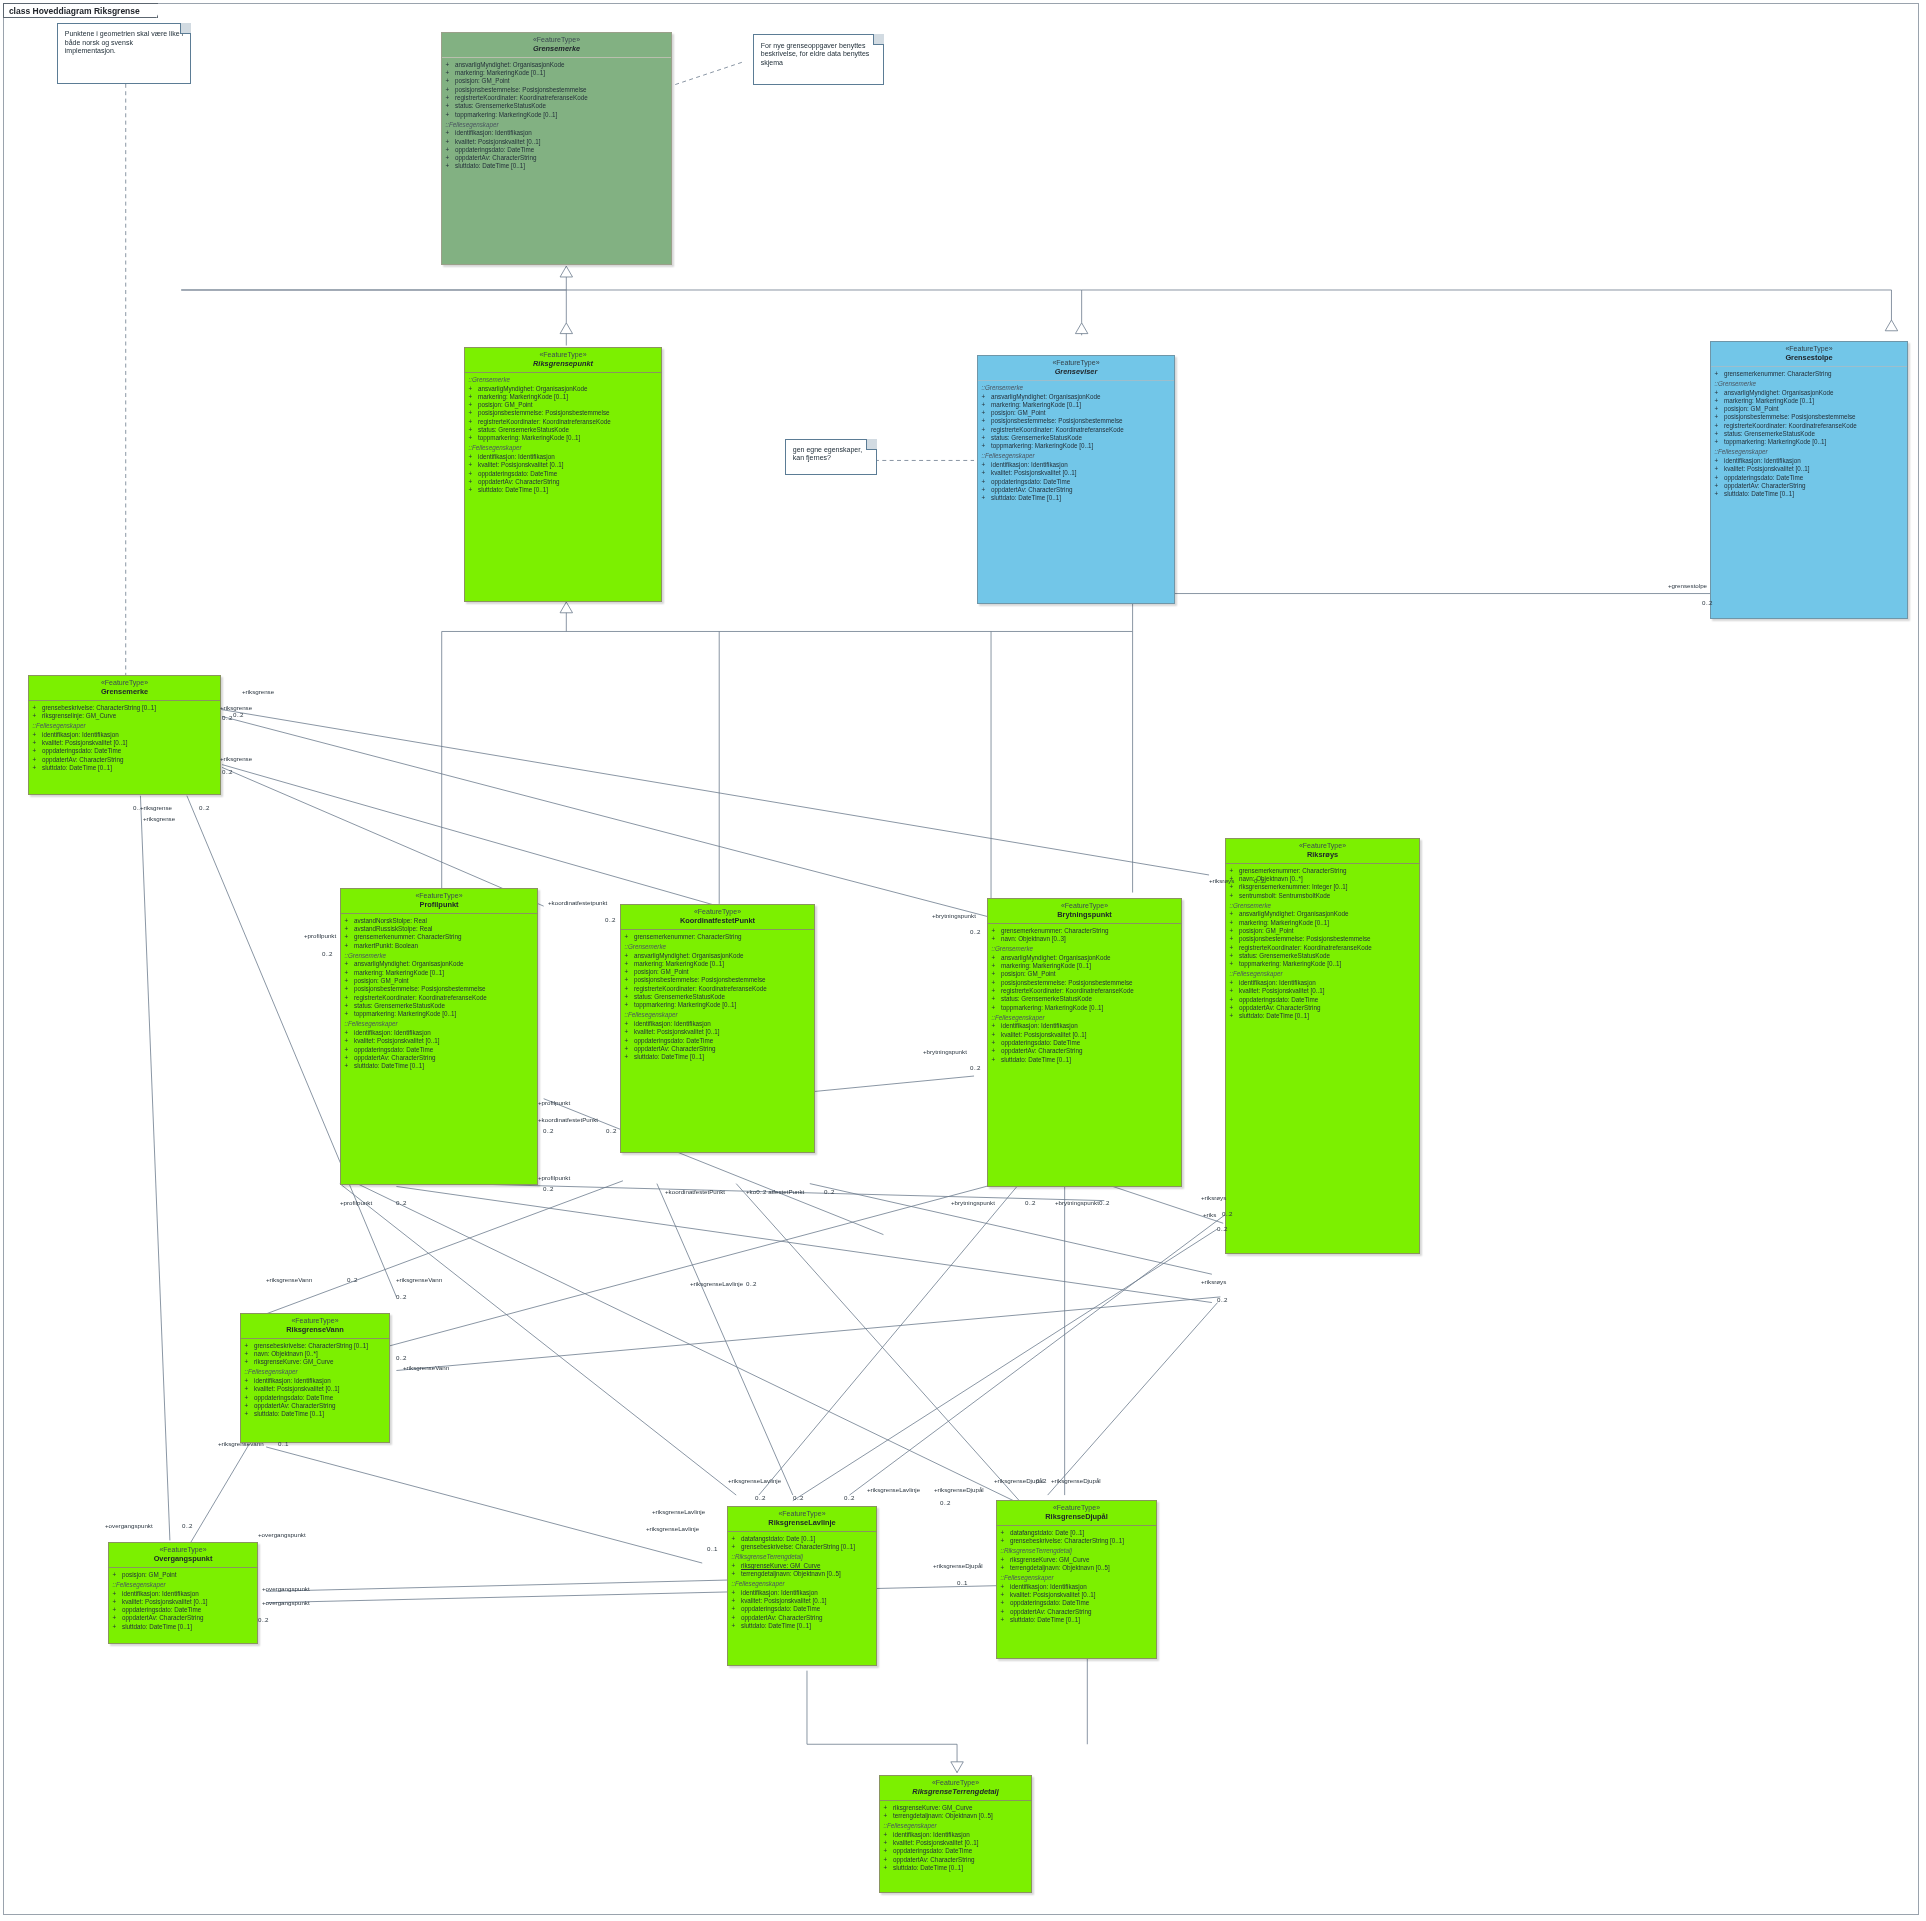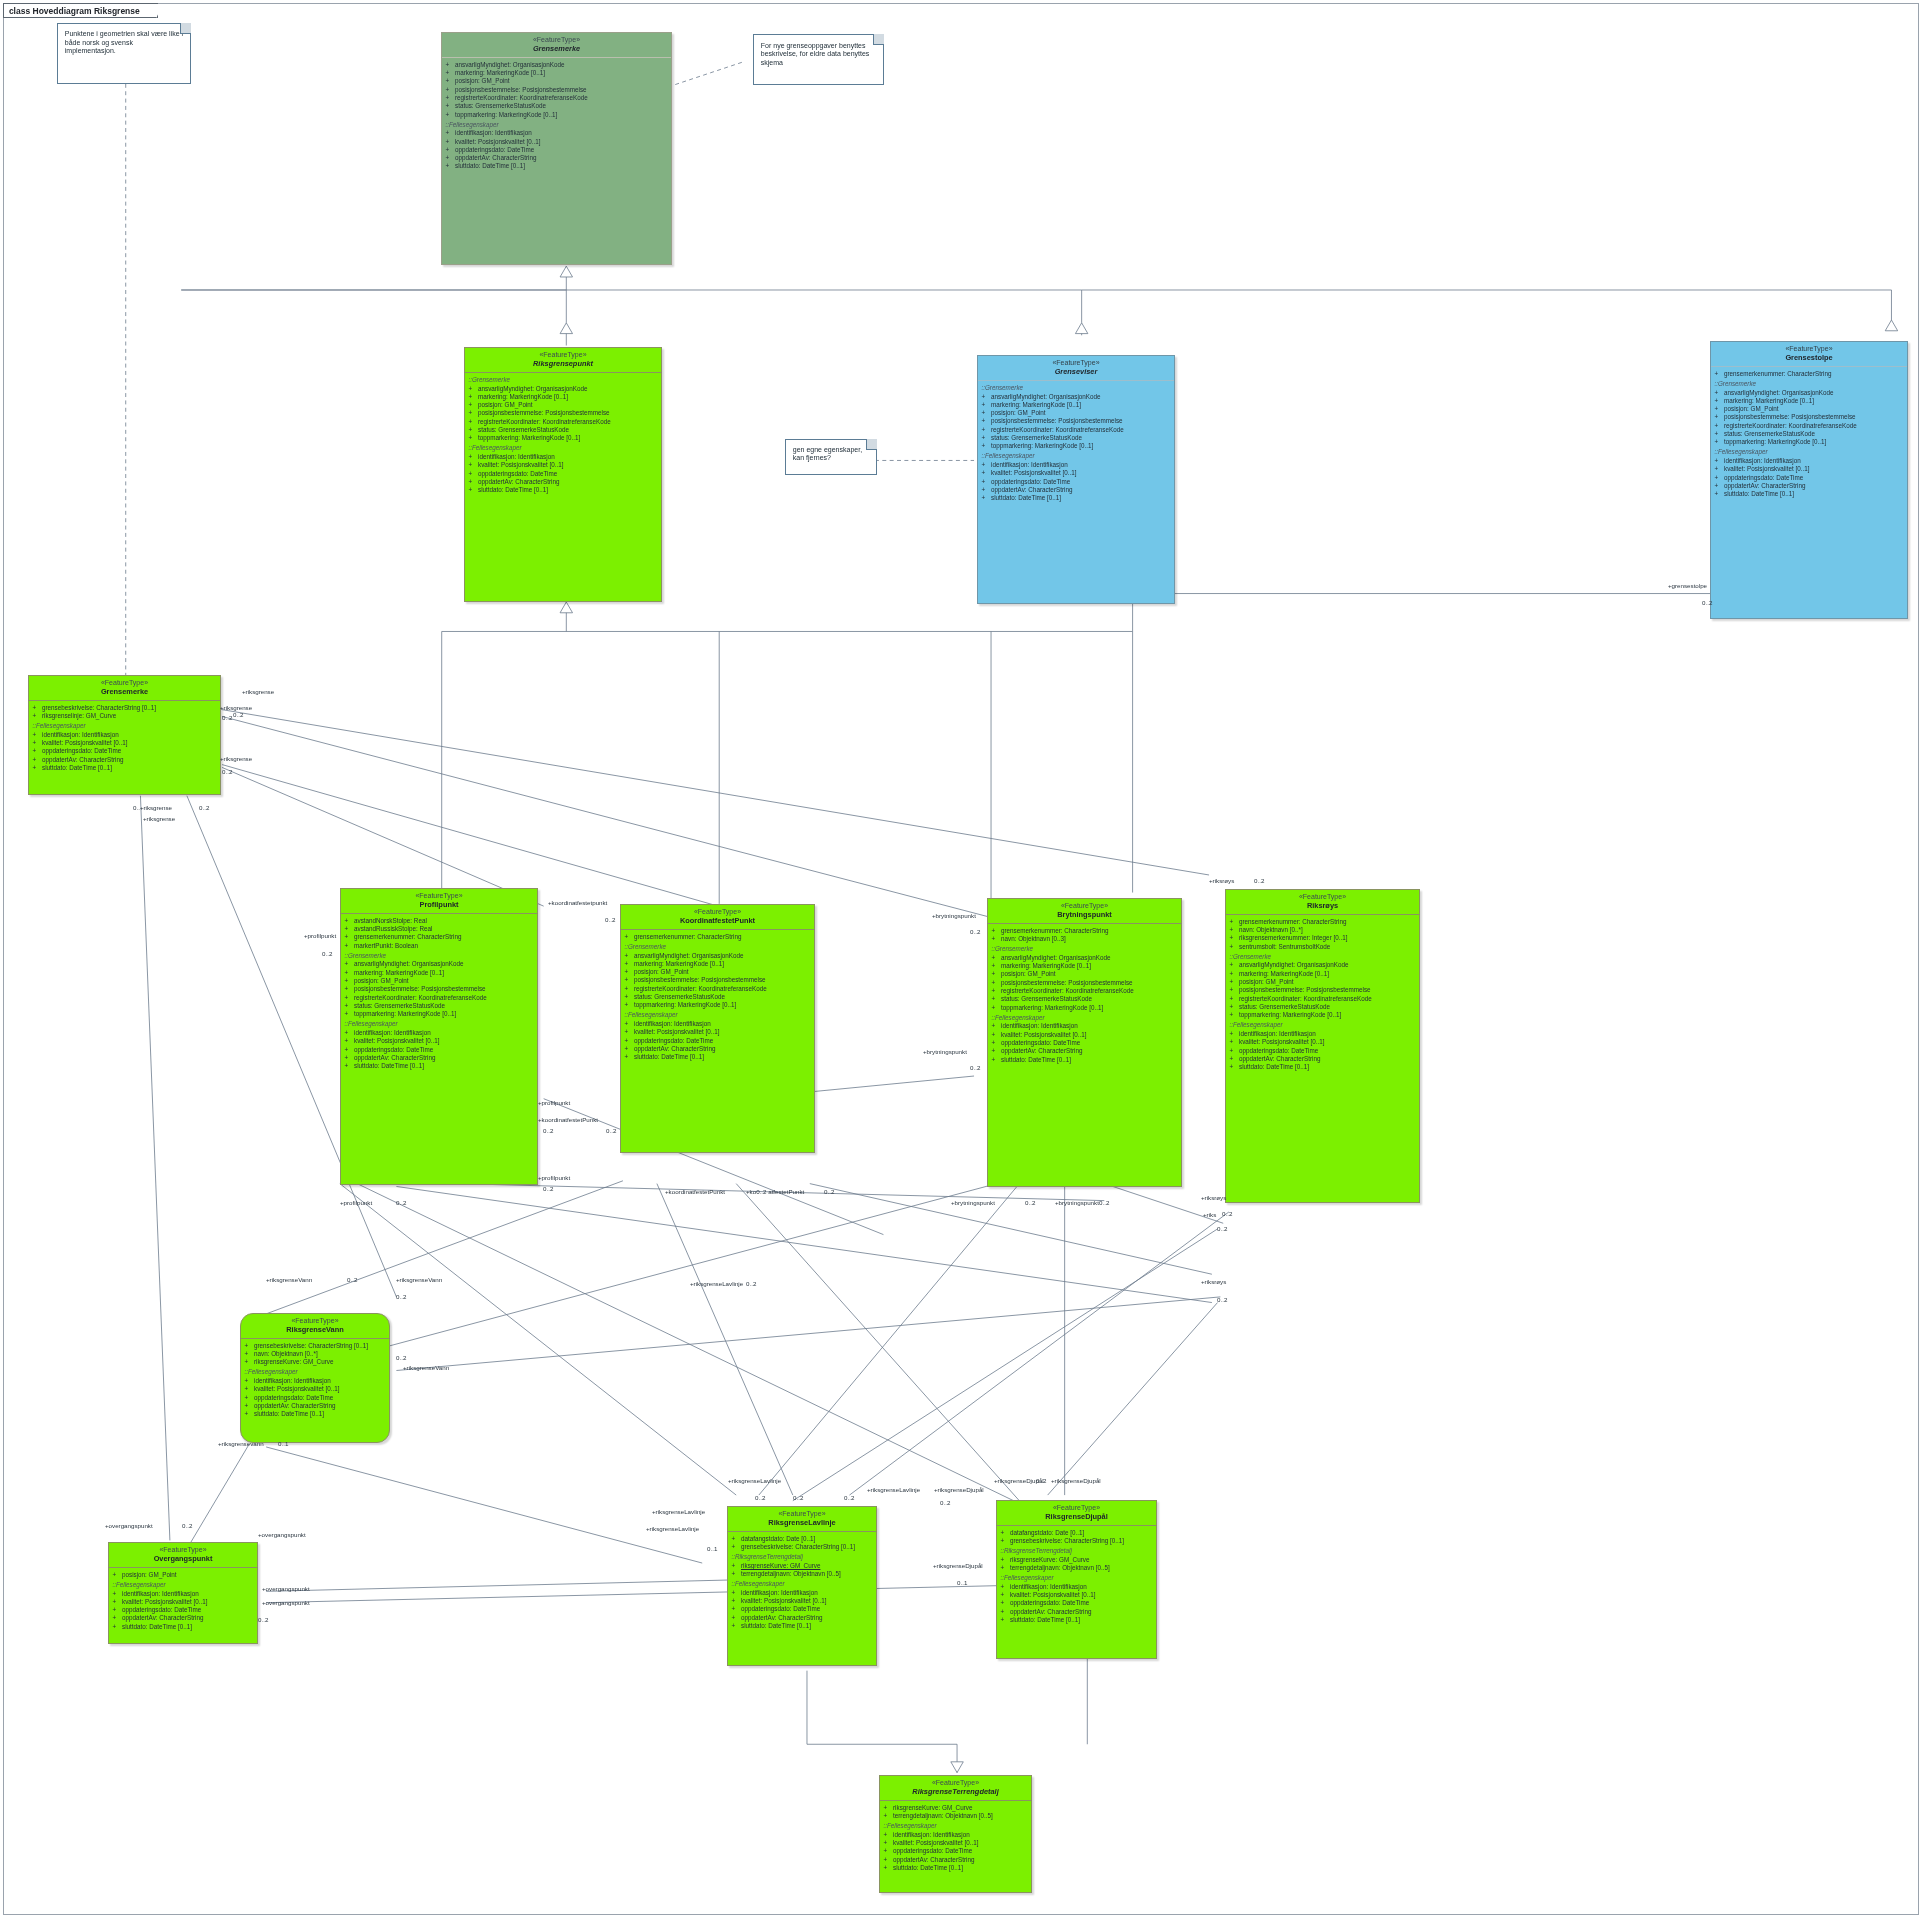--- a/index.html
+++ b/index.html
@@ -635,21 +635,21 @@
           <span class="vis">+</span>
           <span class="nm">oppdatertAv: CharacterString</span>
         </div>
       <div class="attr">
           <span class="vis">+</span>
           <span class="nm">sluttdato: DateTime [0..1]</span>
         </div>
     </div>
   </div>
 
-  <div class="cls green" style="left:1225px;top:889px;width:195px;height:314px;">
+  <div class="cls green" style="left:1225px;top:838px;width:195px;height:416px;">
     <div class="hdr">
       <div class="stereo">«FeatureType»</div>
       <div class="cname">Riksrøys</div>
     </div>
     <div class="sep"></div>
     <div class="body">
       <div class="attr">
           <span class="vis">+</span>
           <span class="nm">grensemerkenummer: CharacterString</span>
         </div>
@@ -711,21 +711,21 @@
           <span class="vis">+</span>
           <span class="nm">oppdatertAv: CharacterString</span>
         </div>
       <div class="attr">
           <span class="vis">+</span>
           <span class="nm">sluttdato: DateTime [0..1]</span>
         </div>
     </div>
   </div>
 
-  <div class="cls green" style="left:240px;top:1313px;width:150px;height:130px;border-radius:13px;">
+  <div class="cls green" style="left:240px;top:1313px;width:150px;height:130px;">
     <div class="hdr">
       <div class="stereo">«FeatureType»</div>
       <div class="cname">RiksgrenseVann</div>
     </div>
     <div class="sep"></div>
     <div class="body">
       <div class="attr">
           <span class="vis">+</span>
           <span class="nm">grensebeskrivelse: CharacterString [0..1]</span>
         </div>

